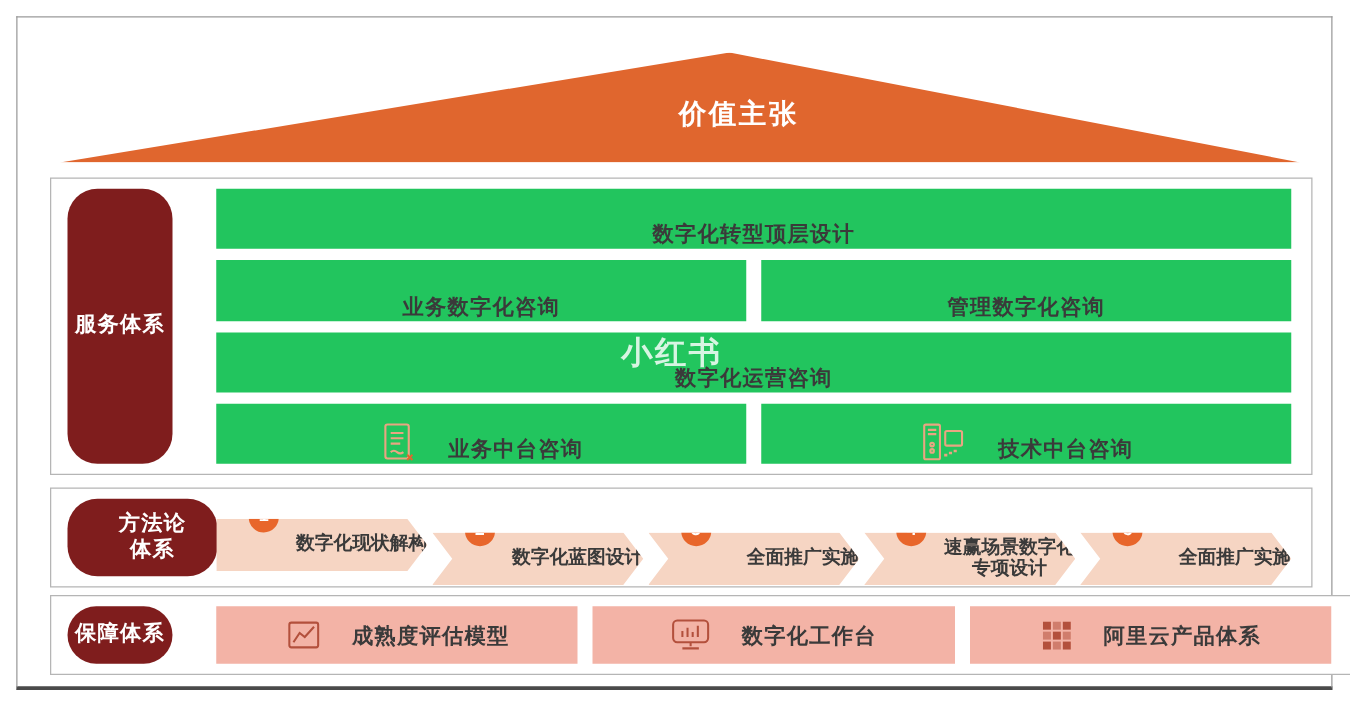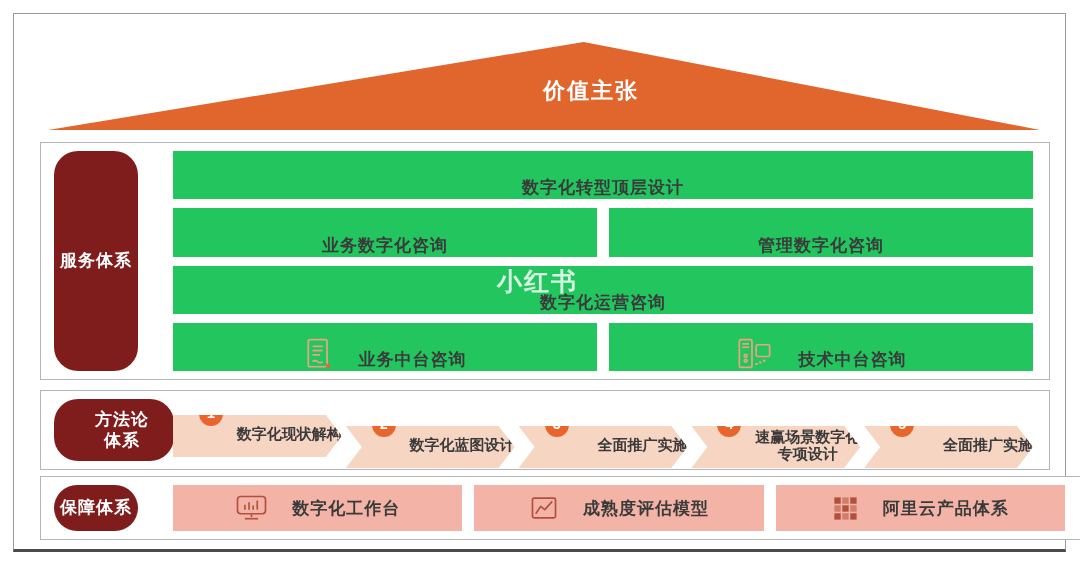--- a/index.html
+++ b/index.html
@@ -145,40 +145,40 @@
         <span>全面推广实施</span>
       </div>
     </div>
   </div>
 
   <div class="section sec-guarantee">
     <div class="side-label gr">保障体系</div>
     <div class="gboxes">
       <div class="gbox">
         <span class="icon">
+          <svg viewBox="0 0 36 34" width="30" height="28" fill="none" stroke="#b3503c" stroke-width="2" aria-hidden="true">
+            <rect x="4" y="5" width="28" height="24" rx="2"></rect>
+            <polyline points="8,24 14,15 19,19 28,9"></polyline>
+          </svg>
+        </span>
+        <span>成熟度评估模型</span>
+      </div>
+      <div class="gbox">
+        <span class="icon">
           <svg viewBox="0 0 40 34" width="33" height="28" fill="none" stroke="#b3503c" stroke-width="2" aria-hidden="true">
             <rect x="3" y="3" width="34" height="21" rx="4"></rect>
             <line x1="12" y1="19" x2="12" y2="13"></line>
             <line x1="17" y1="19" x2="17" y2="10"></line>
             <line x1="22" y1="19" x2="22" y2="14"></line>
             <line x1="27" y1="19" x2="27" y2="8"></line>
             <line x1="20" y1="24" x2="20" y2="28"></line>
             <line x1="12" y1="30" x2="28" y2="30"></line>
           </svg>
         </span>
         <span>数字化工作台</span>
-      </div>
-      <div class="gbox">
-        <span class="icon">
-          <svg viewBox="0 0 36 34" width="30" height="28" fill="none" stroke="#b3503c" stroke-width="2" aria-hidden="true">
-            <rect x="4" y="5" width="28" height="24" rx="2"></rect>
-            <polyline points="8,24 14,15 19,19 28,9"></polyline>
-          </svg>
-        </span>
-        <span>成熟度评估模型</span>
       </div>
       <div class="gbox">
         <span class="icon">
           <svg viewBox="0 0 34 34" width="27" height="27" fill="#b3503c" aria-hidden="true">
             <rect x="3" y="3" width="8" height="8"></rect>
             <rect x="13" y="3" width="8" height="8" opacity="0.55"></rect>
             <rect x="23" y="3" width="8" height="8"></rect>
             <rect x="3" y="13" width="8" height="8" opacity="0.55"></rect>
             <rect x="13" y="13" width="8" height="8"></rect>
             <rect x="23" y="13" width="8" height="8" opacity="0.55"></rect>

